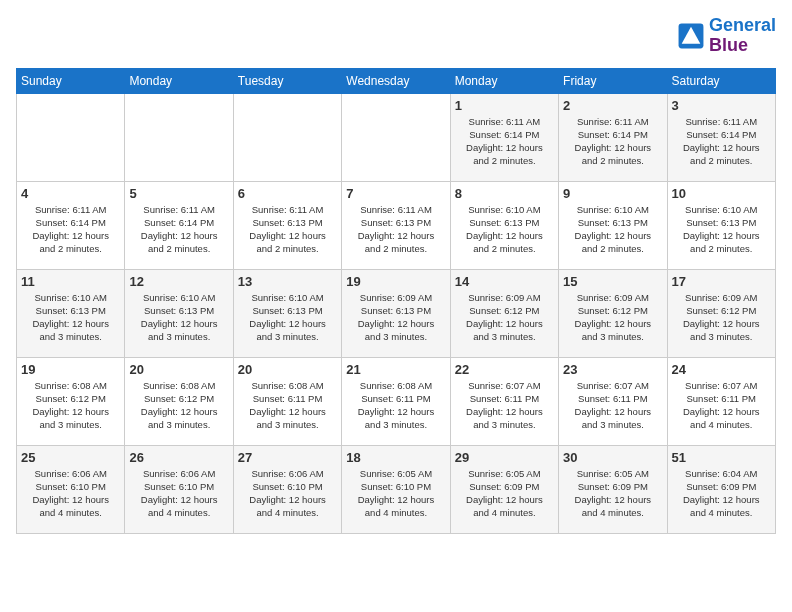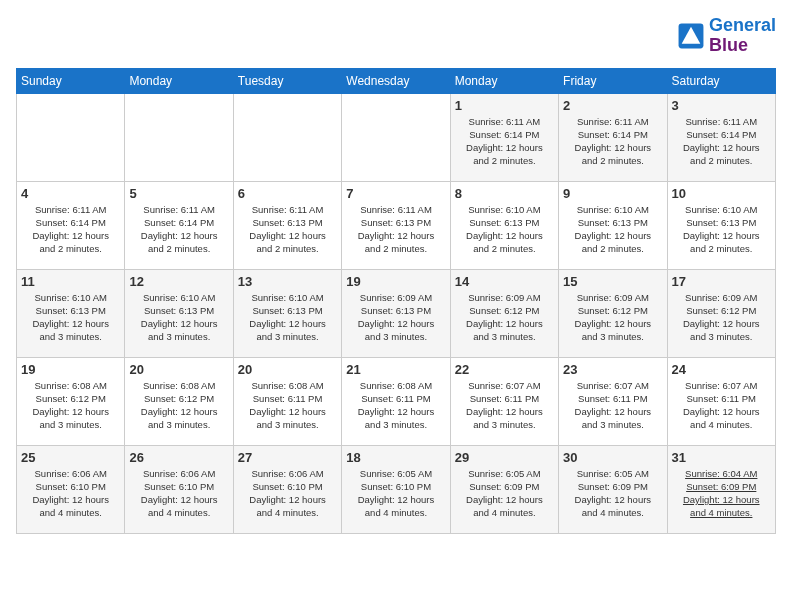--- a/index.html
+++ b/index.html
@@ -336,21 +336,21 @@
 and 4 minutes.</div>
         </td>
         <td>
           <div class="day-num">30</div>
           <div class="day-info" style="white-space: pre-line;">Sunrise: 6:05 AM
 Sunset: 6:09 PM
 Daylight: 12 hours
 and 4 minutes.</div>
         </td>
         <td>
-          <div class="day-num">31</div>
-          <div class="day-info" style="white-space: pre-line; text-decoration: underline;">Sunrise: 6:04 AM
+          <div class="day-num">51</div>
+          <div class="day-info" style="white-space: pre-line;">Sunrise: 6:04 AM
 Sunset: 6:09 PM
 Daylight: 12 hours
 and 4 minutes.</div>
         </td>
       </tr>
     </tbody>
 </table>
 
 </body></html>

